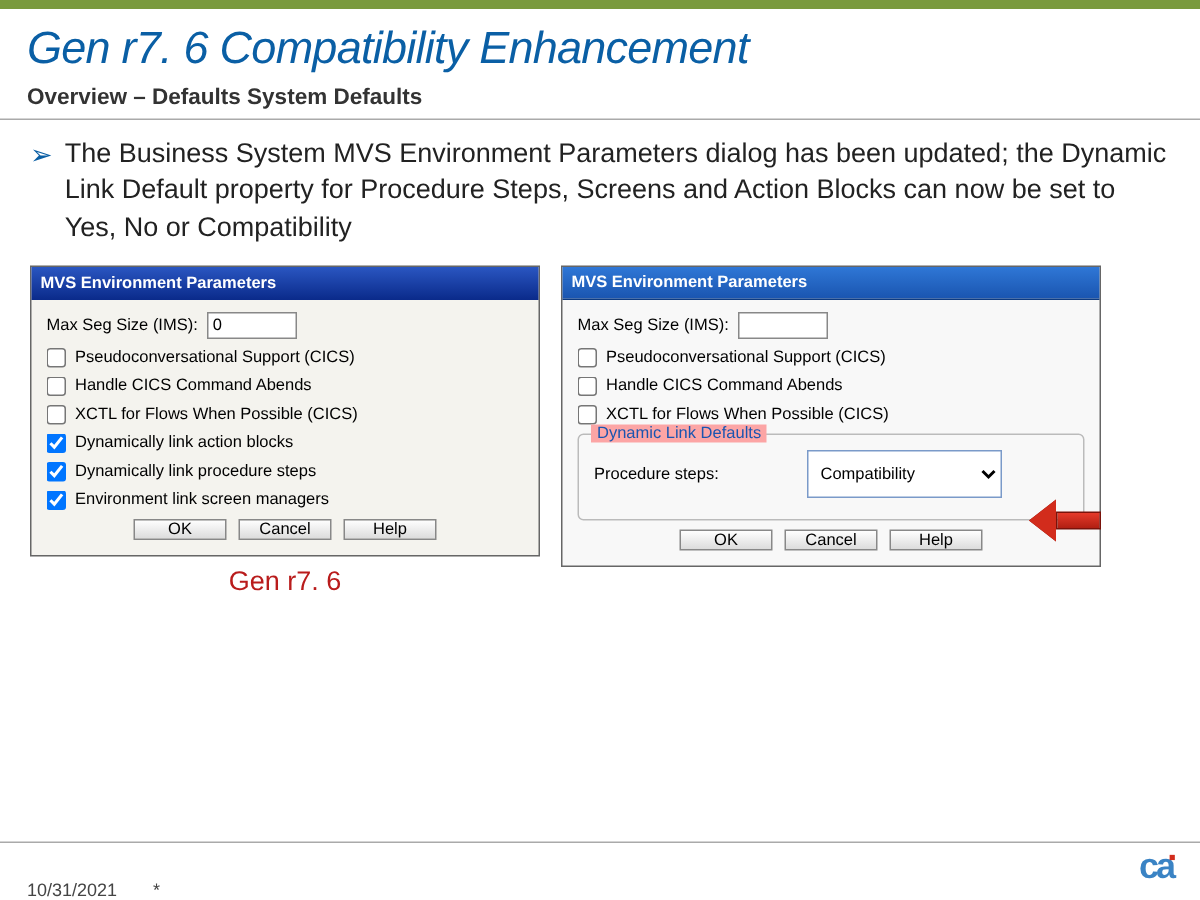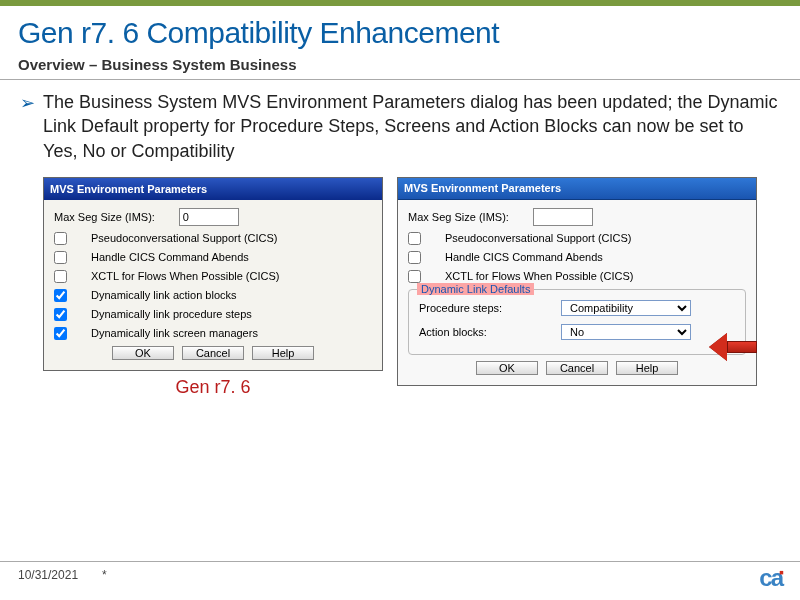--- a/index.html
+++ b/index.html
@@ -10,20 +10,21 @@
     position: relative;
     overflow: hidden;
   }
   .top-border { height: 6px; background: #7a9a3e; }
   .title {
     font-size: 30px;
     color: #0a5fa5;
     padding: 10px 18px 4px 18px;
     font-family: Verdana, sans-serif;
     letter-spacing: -0.5px;
+    font-style: italic;
   }
   .subtitle {
     font-size: 15px;
     font-weight: bold;
     color: #333;
     padding: 2px 18px 6px 18px;
     border-bottom: 1px solid #aaa;
   }
   .body {
     padding: 10px 20px 0 20px;
@@ -39,21 +40,20 @@
     font-size: 18px;
     margin-right: 8px;
     margin-top: 1px;
   }
   .bullet-text { flex: 1; }
   .shots {
     display: flex;
     gap: 14px;
     margin-top: 14px;
     position: relative;
-    justify-content: center;
   }
   .dlg {
     border: 1px solid #666;
     background: #f4f3ee;
     font-family: Tahoma, Arial, sans-serif;
     font-size: 11px;
     width: 340px;
     position: relative;
   }
   .dlg.vista { width: 360px; background: #f8f8f8; }
@@ -66,21 +66,21 @@
     font-size: 11px;
   }
   .tb.classic {
     background: linear-gradient(#2a56c1, #0a2a8a);
   }
   .tb.vista {
     background: linear-gradient(#2f77d6, #1a55b0);
     border-bottom: 1px solid #0d3a80;
   }
   .dlgbody { padding: 8px 10px 10px 10px; }
-  .row { display: flex; align-items: center; margin-bottom: 6px; gap: 24px; }
+  .row { display: flex; align-items: center; margin-bottom: 6px; gap: 6px; }
   .row label { flex: 0 0 auto; }
   .numinput {
     width: 60px; height: 18px;
     border: 1px solid #888;
     background: #fff;
     font-size: 11px;
     padding: 1px 3px;
   }
   .cb { width: 13px; height: 13px; }
   .btnrow { display: flex; justify-content: center; gap: 8px; margin-top: 6px; }
@@ -106,21 +106,21 @@
     color: #1a55b0;
     font-size: 11px;
   }
   .combo {
     display: flex; align-items: center;
     margin-bottom: 8px;
     gap: 32px;
   }
   .combo label { width: 110px; }
   .sel {
-    width: 130px; height: 16px;
+    width: 130px; height: 32px;
     border: 1px solid #7a9ac9;
     background: #fff;
     font-size: 11px;
     padding-left: 4px;
   }
   .caption {
     text-align: center;
     font-size: 18px;
     color: #b91c1c;
     margin-top: 6px;
@@ -139,21 +139,21 @@
   }
   .arrow-head {
     width: 0; height: 0;
     border-top: 14px solid transparent;
     border-bottom: 14px solid transparent;
     border-right: 18px solid #d22c1c;
     filter: drop-shadow(0 0 0 #7a120a);
   }
   .footer {
     position: absolute;
-    left: 0; right: 0; bottom: 18px;
+    left: 0; right: 0; bottom: 0;
     display: flex; align-items: center;
     padding: 0 18px;
     font-size: 12px;
     color: #444;
   }
   .footer .date { margin-right: 24px; }
   .logo {
     position: absolute; right: 18px; bottom: 8px;
     font-family: Arial, sans-serif;
     font-weight: bold;
@@ -162,21 +162,21 @@
     letter-spacing: -2px;
   }
   .logo .a { color: #d22c1c; font-size: 14px; vertical-align: super; margin-left: -3px; }
   .sep { height: 1px; background: #aaa; position: absolute; left: 0; right: 0; bottom: 38px; }
 </style>
 </head>
 <body>
 
 <div class="top-border"></div>
 <div class="title">Gen r7. 6 Compatibility Enhancement</div>
-<div class="subtitle">Overview – Business System Business</div>
+<div class="subtitle">Overview – Defaults System Defaults</div>
 
 <div class="body">
   <div class="bullet-row">
     <div class="bullet-mark">➢</div>
     <div class="bullet-text">The Business System MVS Environment Parameters dialog has been updated; the Dynamic Link Default property for Procedure Steps, Screens and Action Blocks can now be set to Yes, No or Compatibility</div>
   </div>
 
   <div class="shots">
 
     <div class="col">
@@ -203,21 +203,21 @@
               <div class="row">
                 <input type="checkbox" class="cb" checked="" style="">
                 <label>Dynamically link action blocks</label>
               </div>
               <div class="row">
                 <input type="checkbox" class="cb" checked="" style="">
                 <label>Dynamically link procedure steps</label>
               </div>
               <div class="row">
                 <input type="checkbox" class="cb" checked="" style="">
-                <label>Dynamically link screen managers</label>
+                <label>Environment link screen managers</label>
               </div>
             </div>
           <div class="btnrow">
             <button class="winbtn">OK</button>
             <button class="winbtn">Cancel</button>
             <button class="winbtn">Help</button>
           </div>
         </div>
       </div>
       <div class="caption">Gen r7. 6</div>
@@ -244,24 +244,20 @@
                 <input type="checkbox" class="cb" style="">
                 <label>XCTL for Flows When Possible (CICS)</label>
               </div>
             </div>
           <div class="group">
             <div class="group-title">Dynamic Link Defaults</div>
             <div id="combos">
                 <div class="combo">
                   <label>Procedure steps:</label>
                   <select class="sel"><option>Compatibility</option></select>
-                </div>
-                <div class="combo">
-                  <label>Action blocks:</label>
-                  <select class="sel"><option>No</option></select>
                 </div>
               </div>
           </div>
           <div class="btnrow">
             <button class="winbtn">OK</button>
             <button class="winbtn">Cancel</button>
             <button class="winbtn">Help</button>
           </div>
         </div>
       </div>

